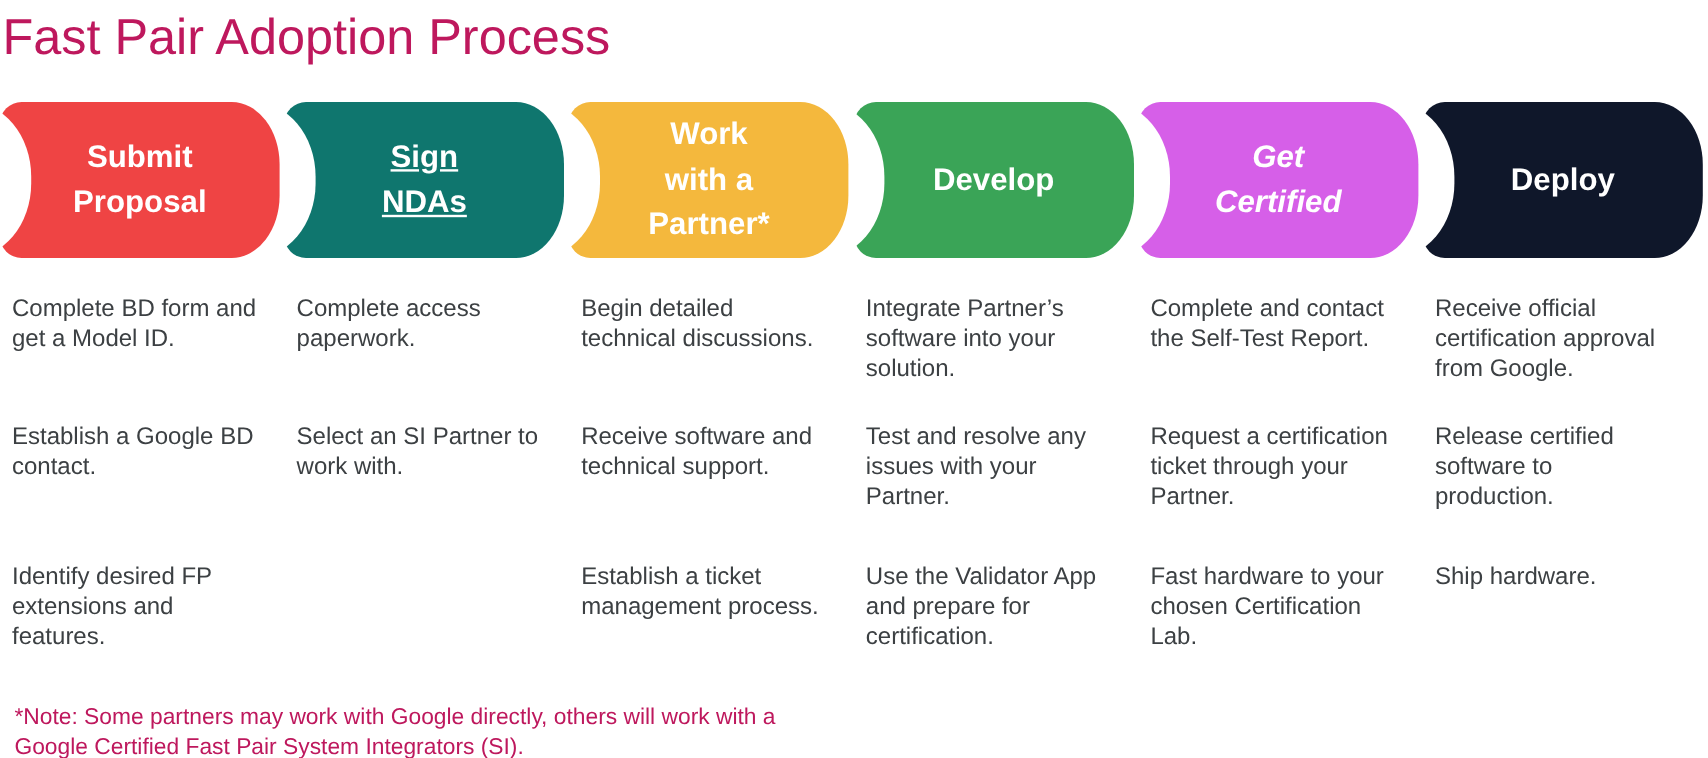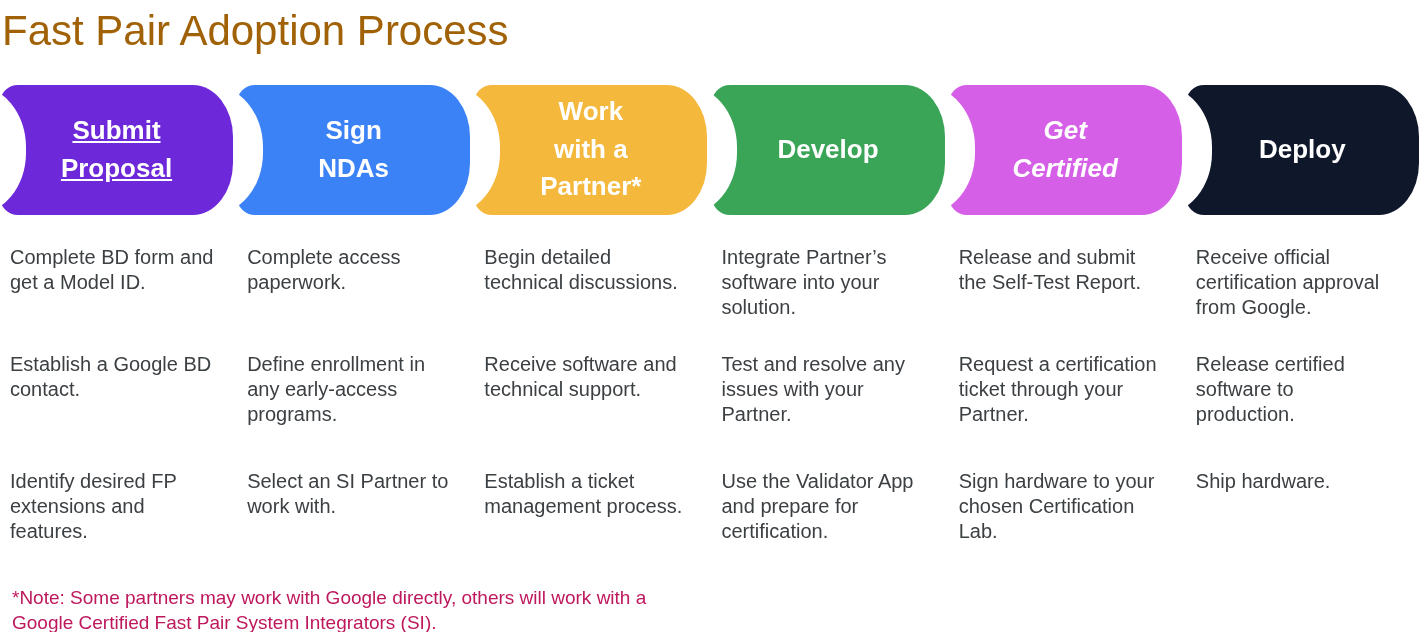--- a/index.html
+++ b/index.html
@@ -9,21 +9,21 @@
     margin:0;
     overflow:hidden;
     background:#ffffff;
     font-family:"Liberation Sans", sans-serif;
   }
   .title {
     margin:6px 0 0 2px;
     font-size:42px;
     font-weight:400;
     line-height:1.18;
-    color:#a16207;
+    color:#be185d;
     letter-spacing:0;
   }
   
   .pills {
     position:relative;
     margin-top:29px;
     height:130px;
     display:grid;
     grid-template-columns:repeat(6,1fr);
   }
@@ -89,28 +89,28 @@
 <body>
 
 <div class="canvas">
 
   <h1 class="title">Fast Pair Adoption Process</h1>
 
   <div class="pills">
     <div class="halo-ghost"></div>
 
     <div class="pill">
-      <div class="pill-body" style="background: #6d28d9; text-decoration: underline;">
+      <div class="pill-body" style="background: #ef4444;">
         <span>Submit
 Proposal</span>
       </div>
     </div>
 
     <div class="pill">
-      <div class="pill-body" style="background: #3b82f6;">
+      <div class="pill-body" style="background: #0f766e; text-decoration: underline;">
         <span>Sign
 NDAs</span>
       </div>
     </div>
 
     <div class="pill">
       <div class="pill-body" style="background: rgb(244, 184, 61);">
         <span>Work
 with a
 Partner*</span>
@@ -145,23 +145,20 @@
       <div class="task">Establish a Google BD
 contact.</div>
       <div class="task">Identify desired FP
 extensions and
 features.</div>
     </div>
 
     <div class="desc-col">
       <div class="task">Complete access
 paperwork.</div>
-      <div class="task">Define enrollment in
-any early-access
-programs.</div>
       <div class="task">Select an SI Partner to
 work with.</div>
     </div>
 
     <div class="desc-col">
       <div class="task">Begin detailed
 technical discussions.</div>
       <div class="task">Receive software and
 technical support.</div>
       <div class="task">Establish a ticket
@@ -174,26 +171,26 @@
 solution.</div>
       <div class="task">Test and resolve any
 issues with your
 Partner.</div>
       <div class="task">Use the Validator App
 and prepare for
 certification.</div>
     </div>
 
     <div class="desc-col">
-      <div class="task">Release and submit
+      <div class="task">Complete and contact
 the Self-Test Report.</div>
       <div class="task">Request a certification
 ticket through your
 Partner.</div>
-      <div class="task">Sign hardware to your
+      <div class="task">Fast hardware to your
 chosen Certification
 Lab.</div>
     </div>
 
     <div class="desc-col">
       <div class="task">Receive official
 certification approval
 from Google.</div>
       <div class="task">Release certified
 software to

